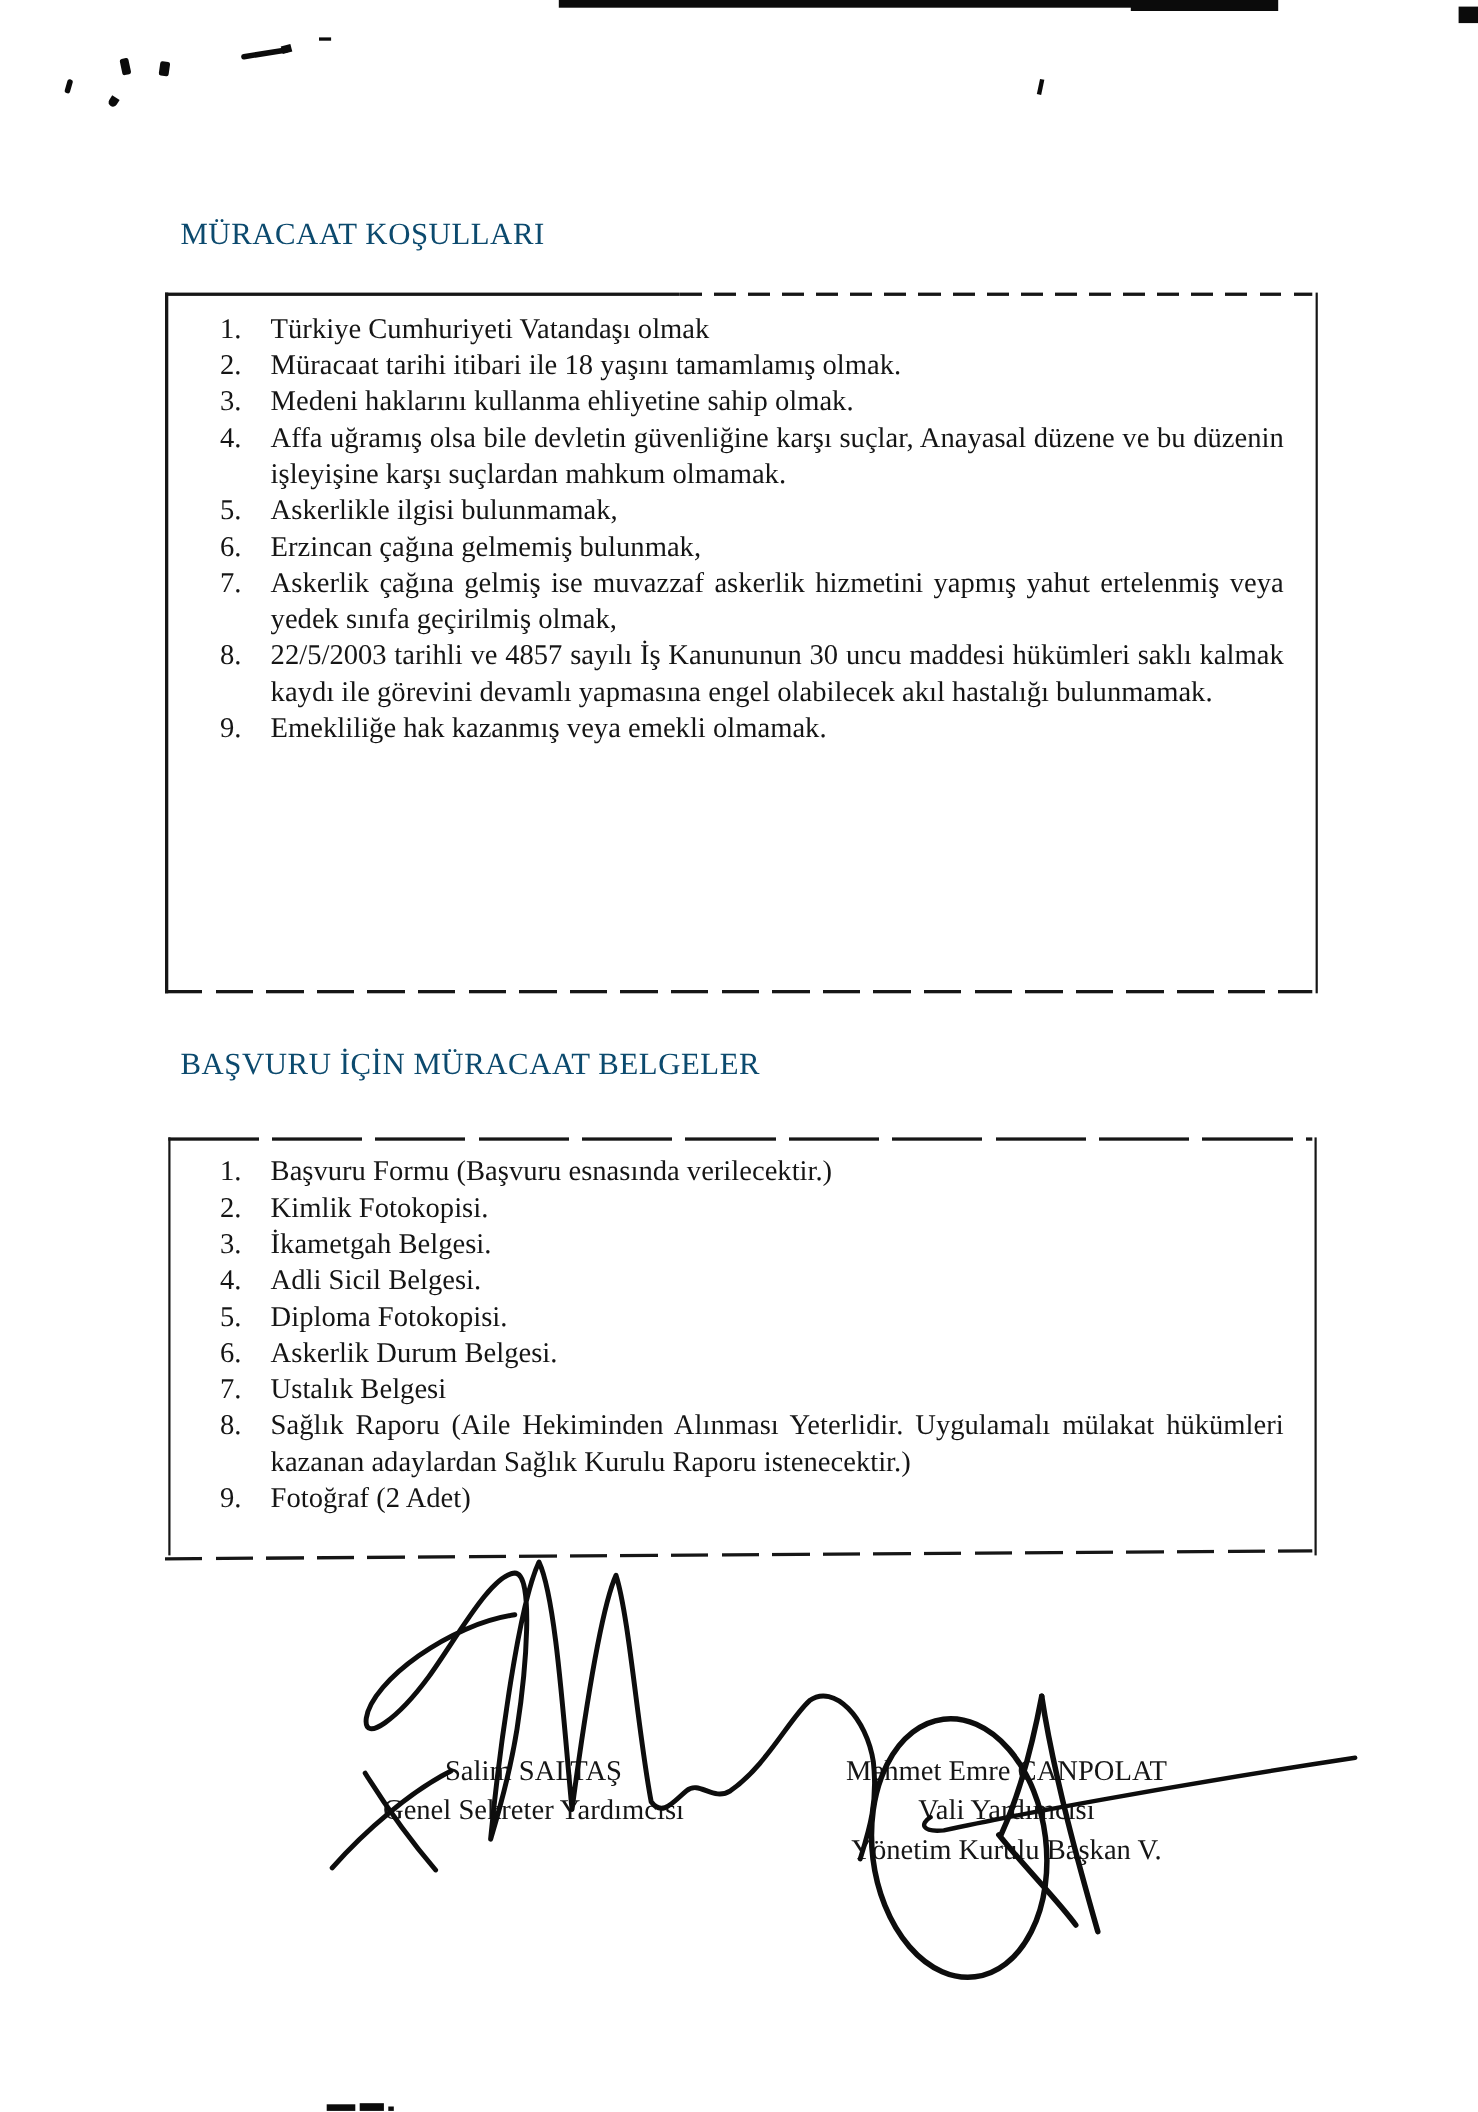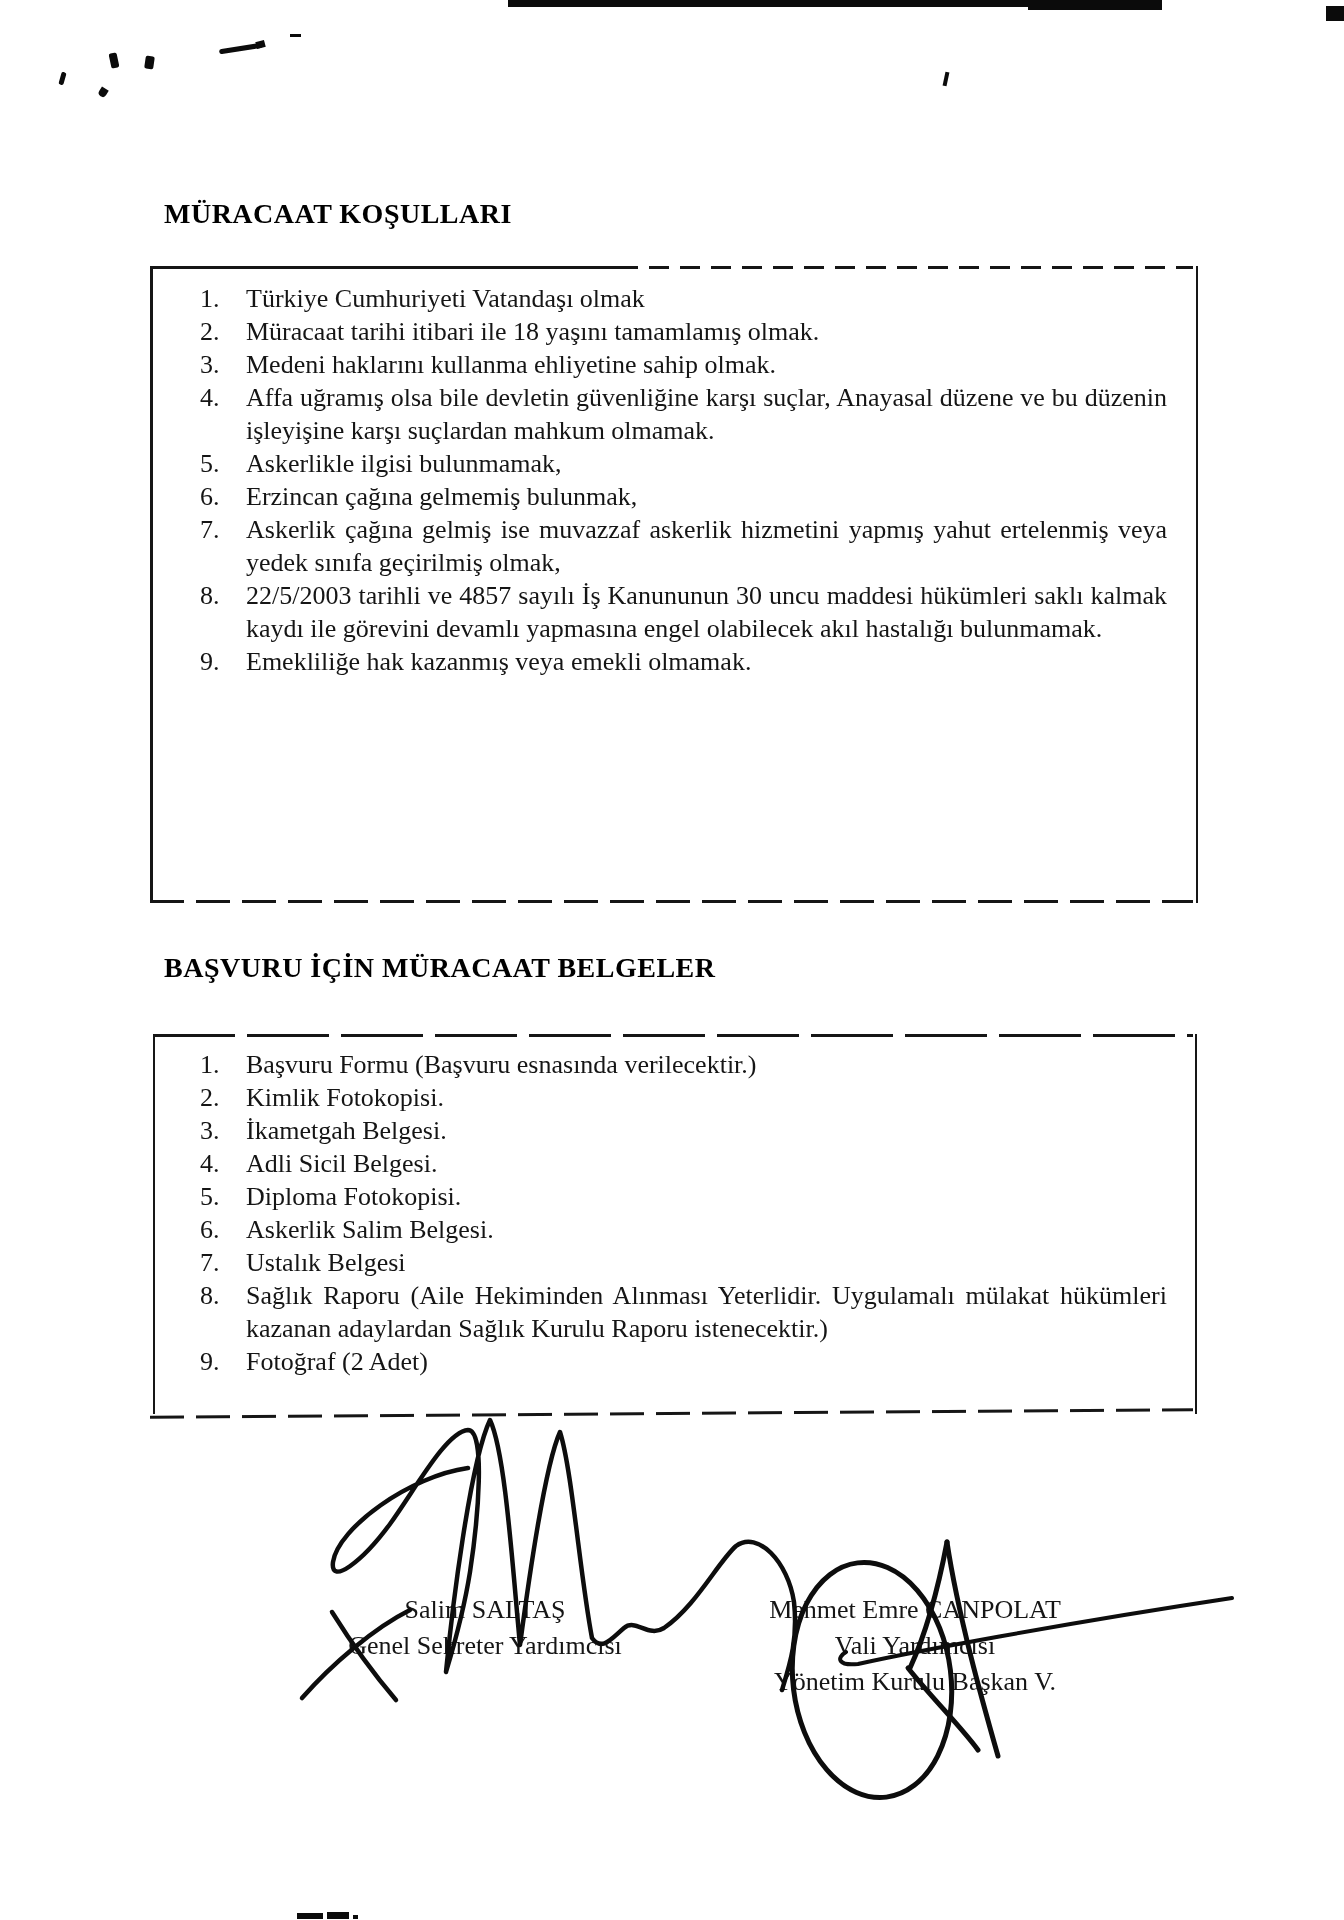--- a/index.html
+++ b/index.html
@@ -4,21 +4,21 @@
 <style>
   html,body{margin:0;padding:0;}
   body{
     width:1344px;height:1920px;position:relative;overflow:hidden;
     background:#ffffff;color:#141414;
     font-family:"Liberation Serif","DejaVu Serif",serif;
   }
   
   .doc-heading{
     position:absolute;left:164px;
-    font-size:28px;font-weight:bold;letter-spacing:.5px;color:#000000;
+    font-size:28px;font-weight:normal;letter-spacing:.5px;color:#0c4a6e;
     white-space:nowrap;
   }
   
   .box-sides{position:absolute;border-left:3px solid #161616;border-right:2px solid #161616;}
   .hline{position:absolute;height:3px;background:#161616;}
   .hline.dash-short{background:repeating-linear-gradient(90deg,#161616 0 20px,transparent 20px 31px);}
   .hline.dash-long{background:repeating-linear-gradient(90deg,#161616 0 34px,transparent 34px 46px);}
   .hline.dash-xlong{background:repeating-linear-gradient(90deg,#161616 0 82px,transparent 82px 94px);}
   
   .num-list{position:absolute;font-size:26px;line-height:33px;color:#151515;}
@@ -136,21 +136,21 @@
       <span class="txt">Adli Sicil Belgesi.</span>
     </div>
 
     <div class="li">
       <span class="num">5.</span>
       <span class="txt">Diploma Fotokopisi.</span>
     </div>
 
     <div class="li">
       <span class="num">6.</span>
-      <span class="txt">Askerlik Salim Belgesi.</span>
+      <span class="txt">Askerlik Durum Belgesi.</span>
     </div>
 
     <div class="li">
       <span class="num">7.</span>
       <span class="txt">Ustalık Belgesi</span>
     </div>
 
     <div class="li">
       <span class="num">8.</span>
       <span class="txt">Sağlık Raporu (Aile Hekiminden Alınması Yeterlidir. Uygulamalı mülakat hükümleri kazanan adaylardan Sağlık Kurulu Raporu istenecektir.)</span>

